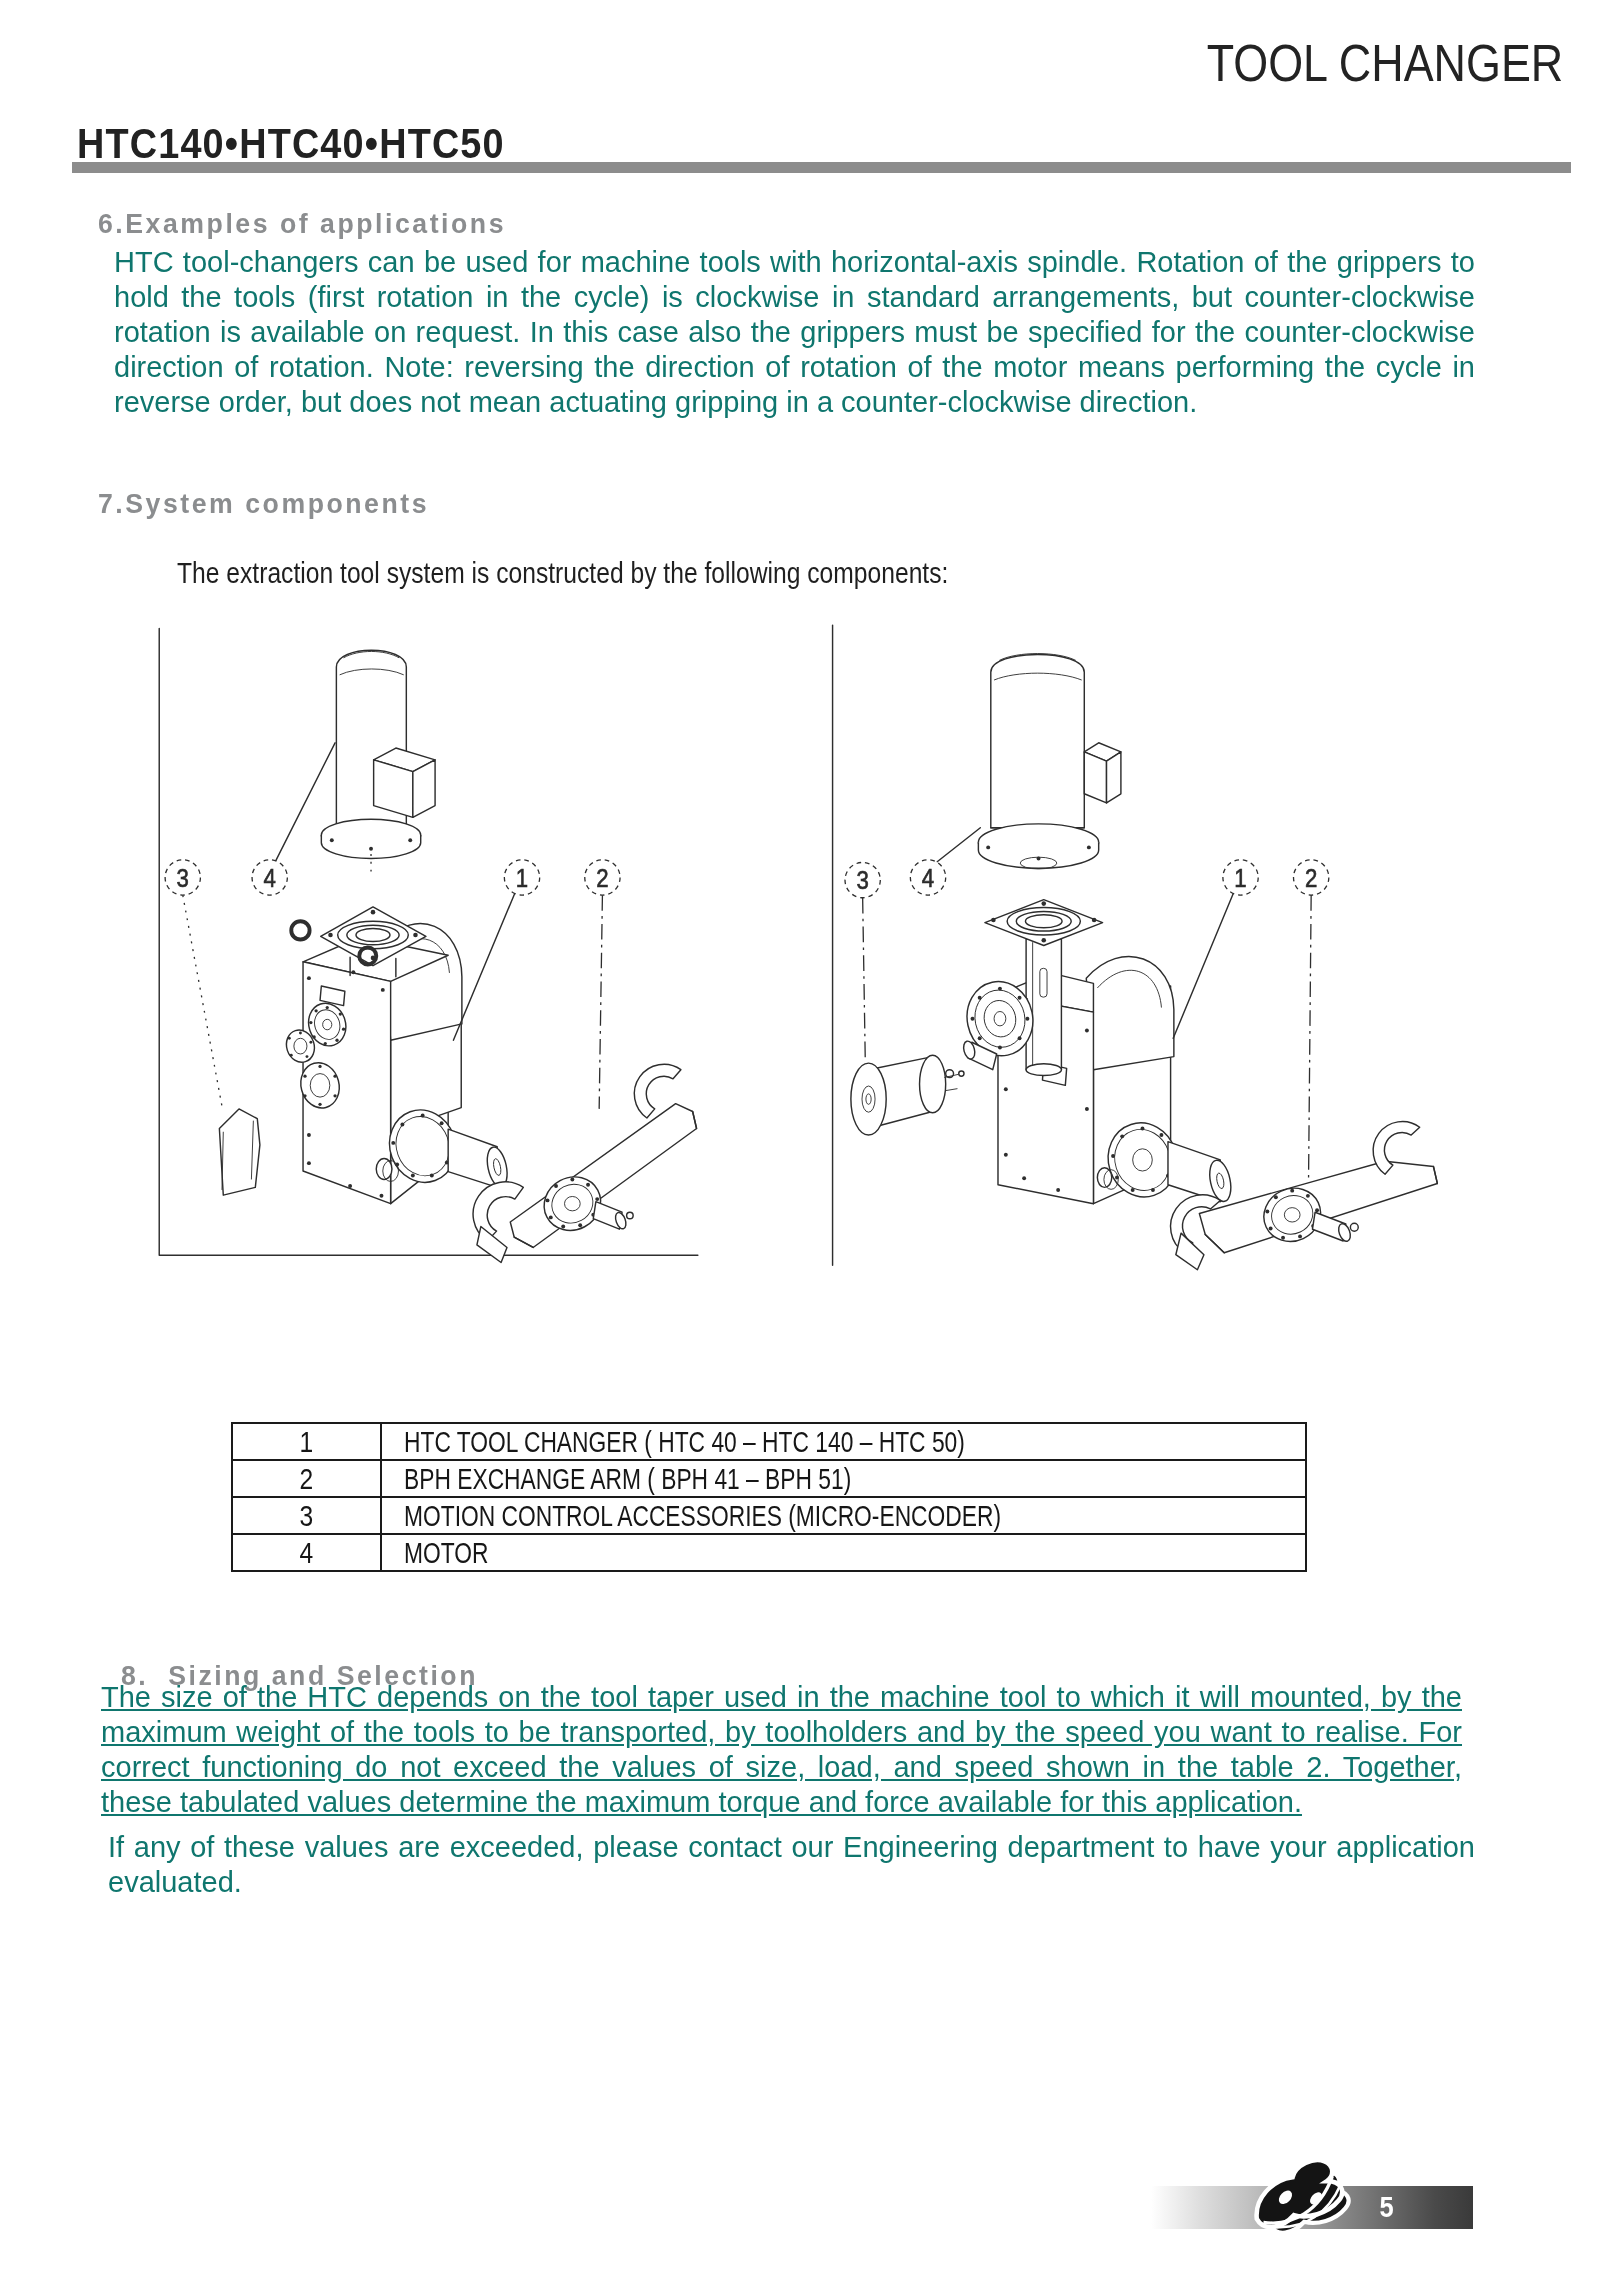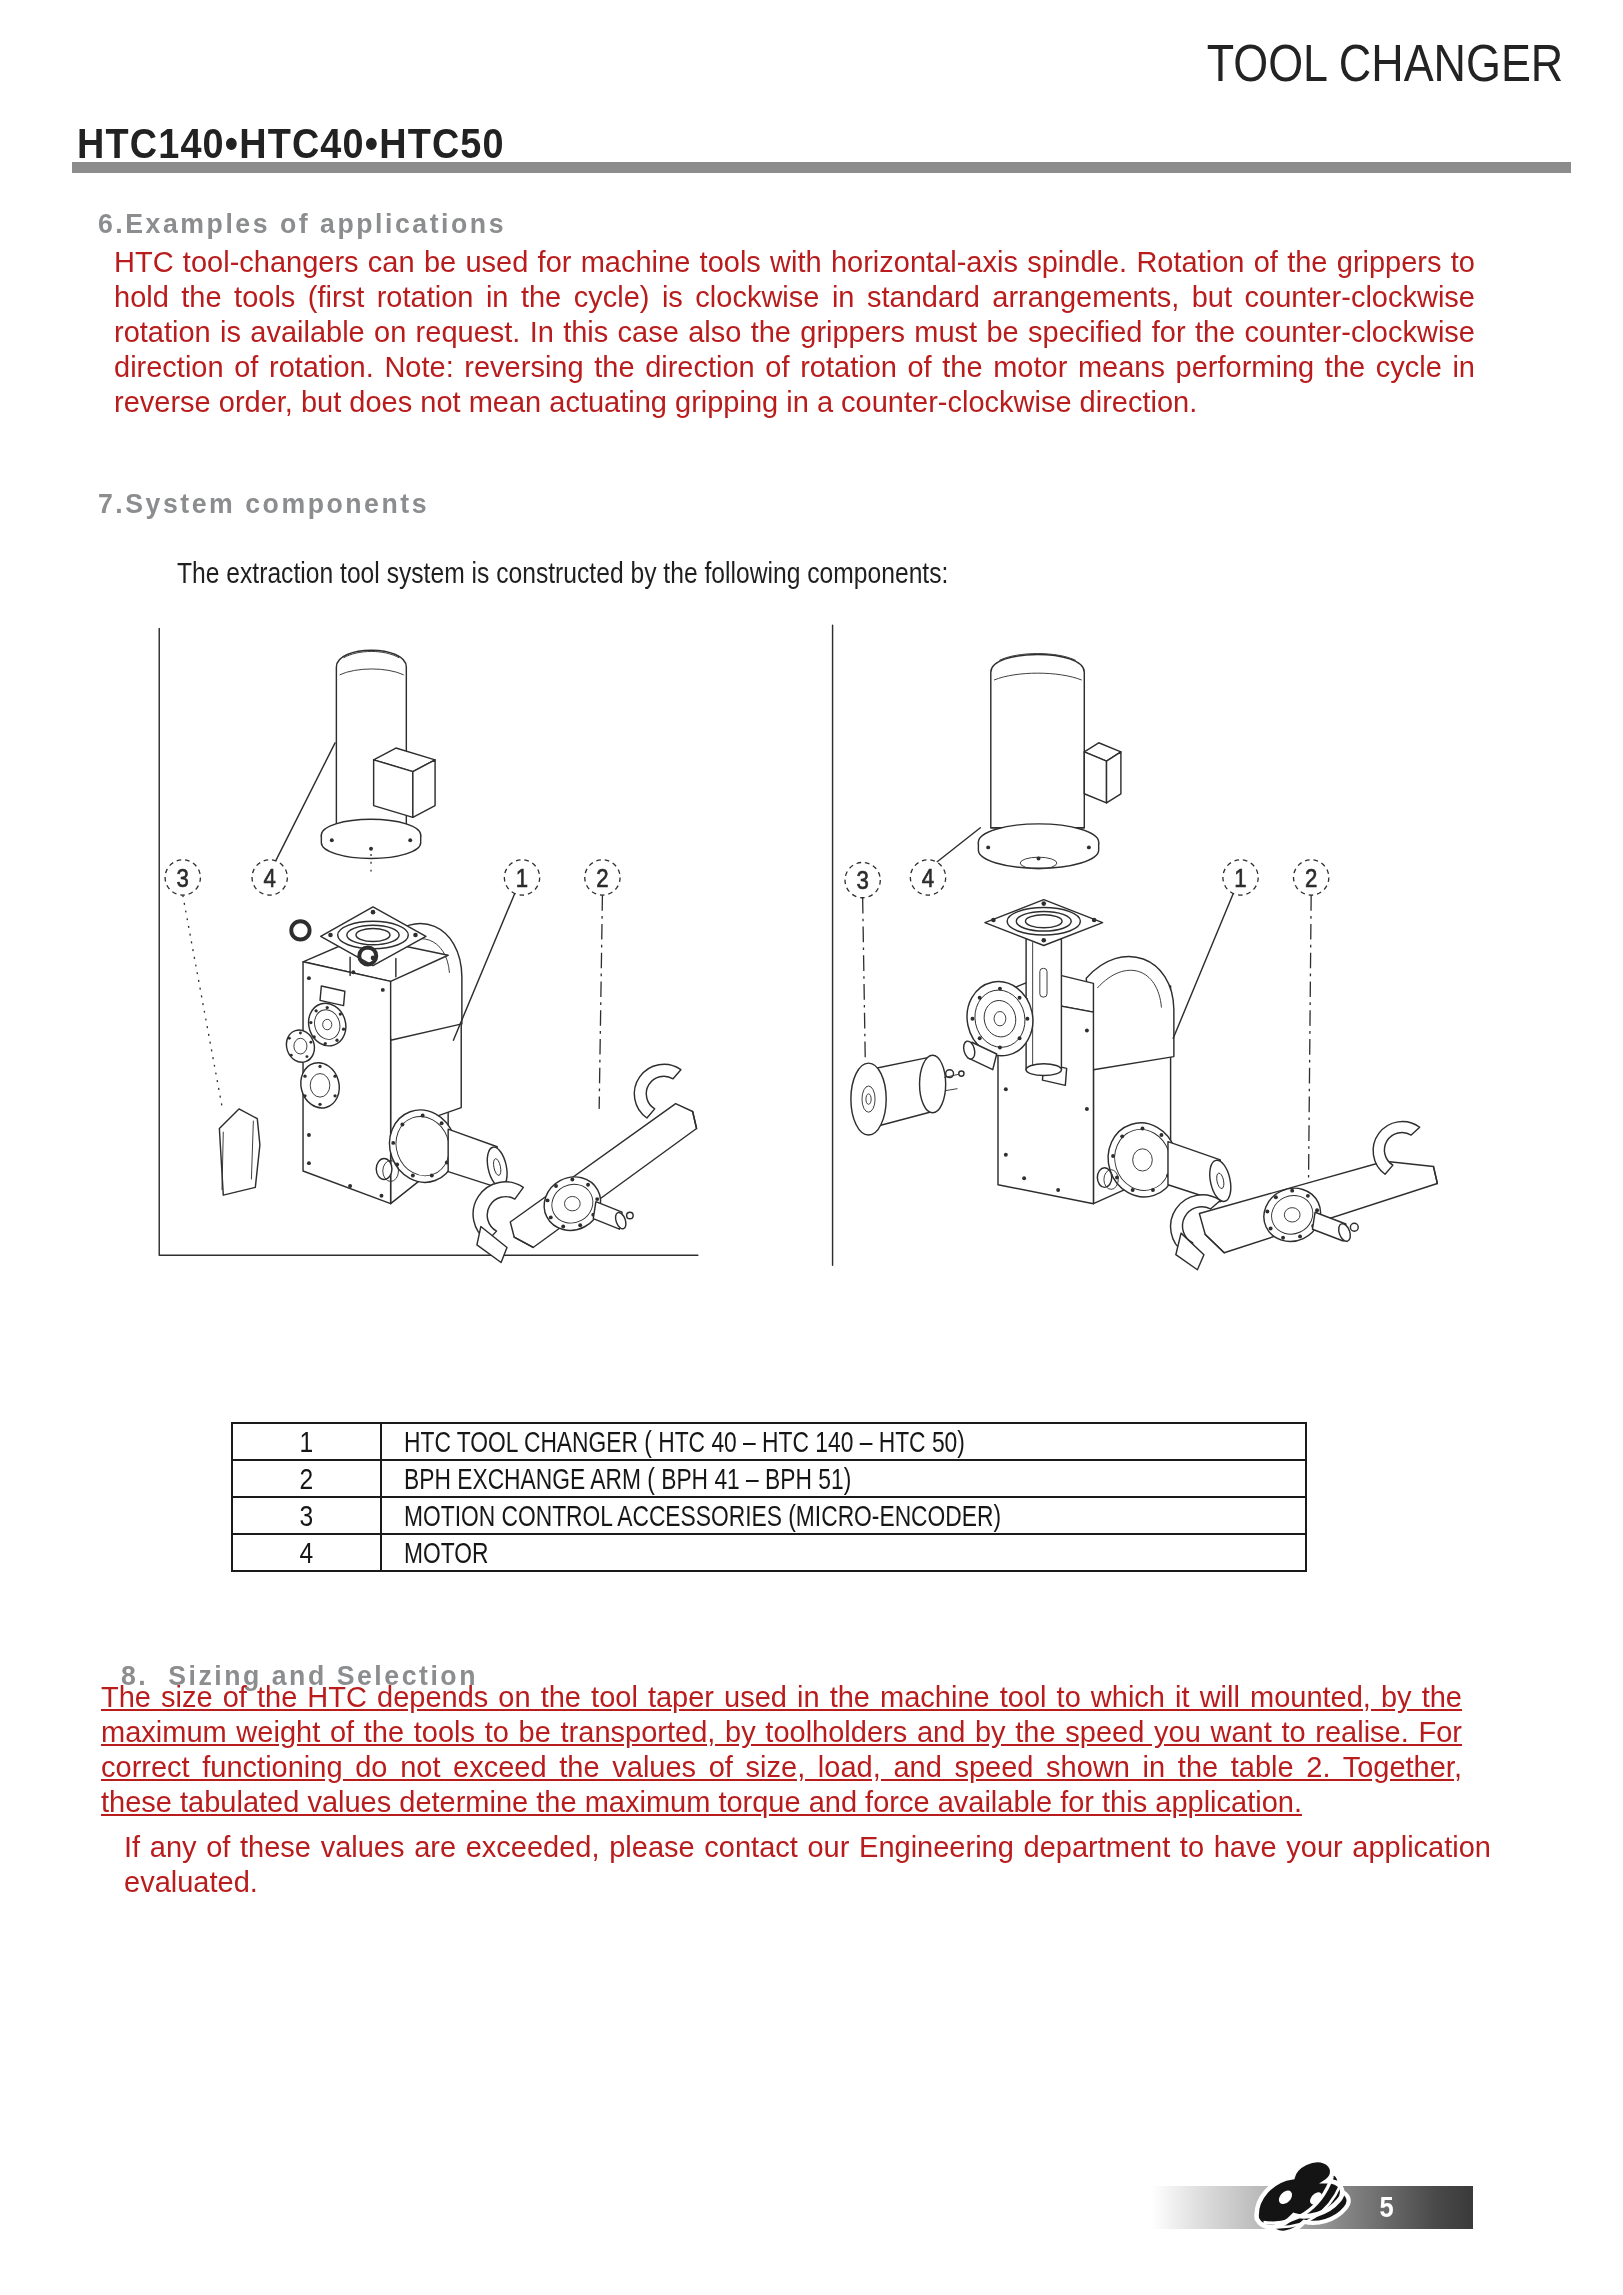--- a/index.html
+++ b/index.html
@@ -33,30 +33,30 @@
   .sec-heading{
     font-size:27.5px;font-weight:700;color:#8b8d8f;
     letter-spacing:2.6px;white-space:pre;
     transform:scaleX(.97);transform-origin:0 0;
   }
   .h6{left:98px;top:208px;}
   .h7{left:98px;top:488px;}
   .h8{left:121px;top:1660px;}
   
   .para{
-    font-size:29px;line-height:35px;color:#b91c1c;
+    font-size:29px;line-height:35px;color:#0f766e;
     text-align:justify;
   }
   .p6{left:114px;top:245px;width:1361px;}
   .p7intro{
     left:177px;top:557px;font-size:29px;white-space:nowrap;
     transform:scaleX(.85);transform-origin:0 0;
   }
   .p8a{left:101px;top:1680px;width:1361px;text-decoration:underline;}
-  .p8b{left:108px;top:1830px;width:1367px;margin-left:16px;}
+  .p8b{left:108px;top:1830px;width:1367px;}
   
   .fig{stroke:#2e2e2e;}
   svg .ln{stroke:#2e2e2e;stroke-width:2.2;fill:none;stroke-linecap:round;stroke-linejoin:round;}
   svg .fc{stroke:#2e2e2e;stroke-width:2.2;fill:#ffffff;stroke-linejoin:round;}
   svg .dot{fill:#2e2e2e;stroke:none;}
   svg .thin{stroke:#2e2e2e;stroke-width:1.4;fill:none;}
   svg .callout{stroke:#2e2e2e;stroke-width:2;fill:#fff;stroke-dasharray:7 6;}
   svg .cnum{font-family:"Liberation Sans",sans-serif;font-size:40px;fill:#2b2b2b;}
   svg .lead-dot{stroke:#2e2e2e;stroke-width:2;fill:none;stroke-dasharray:3 9;}
   svg .lead-dd{stroke:#2e2e2e;stroke-width:2;fill:none;stroke-dasharray:24 8 4 8;}

